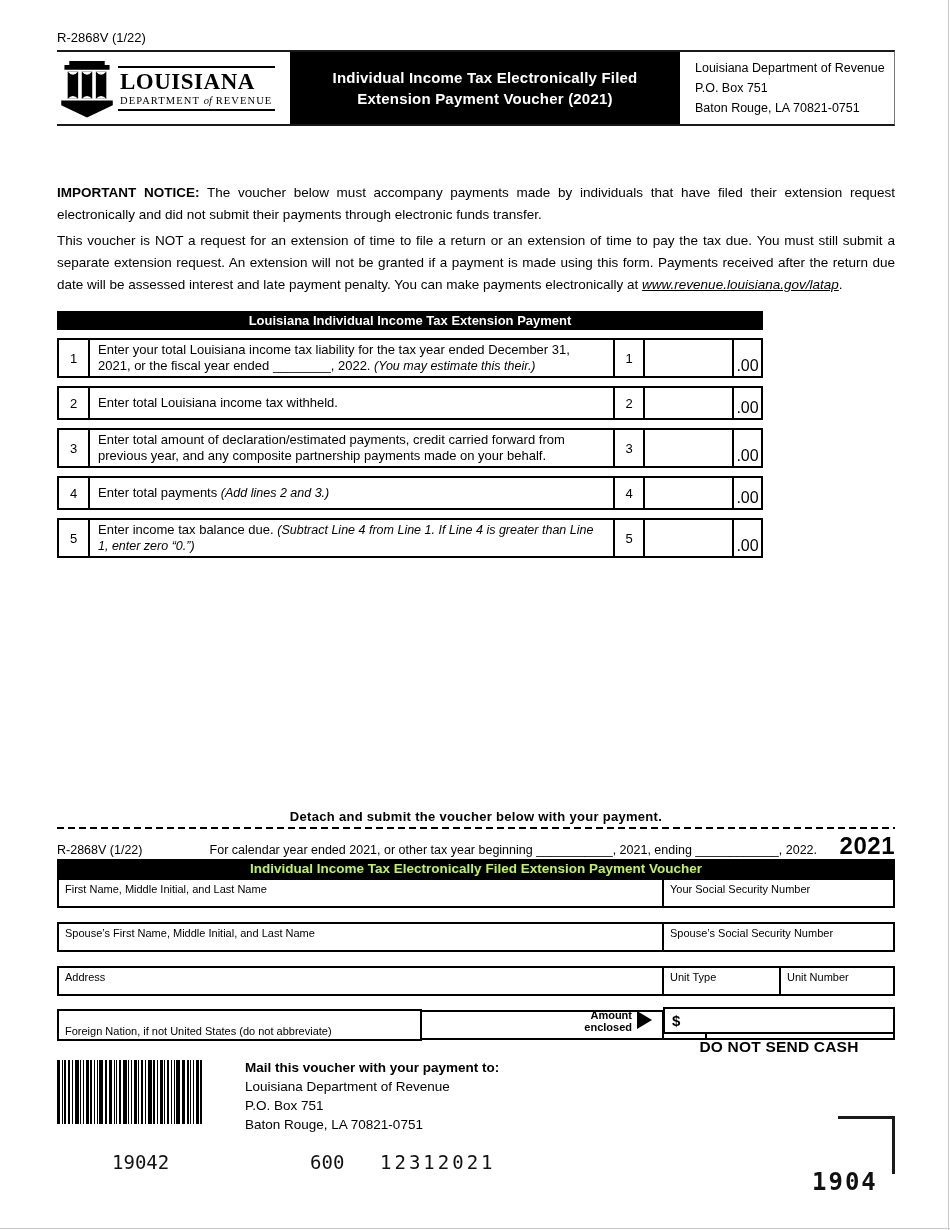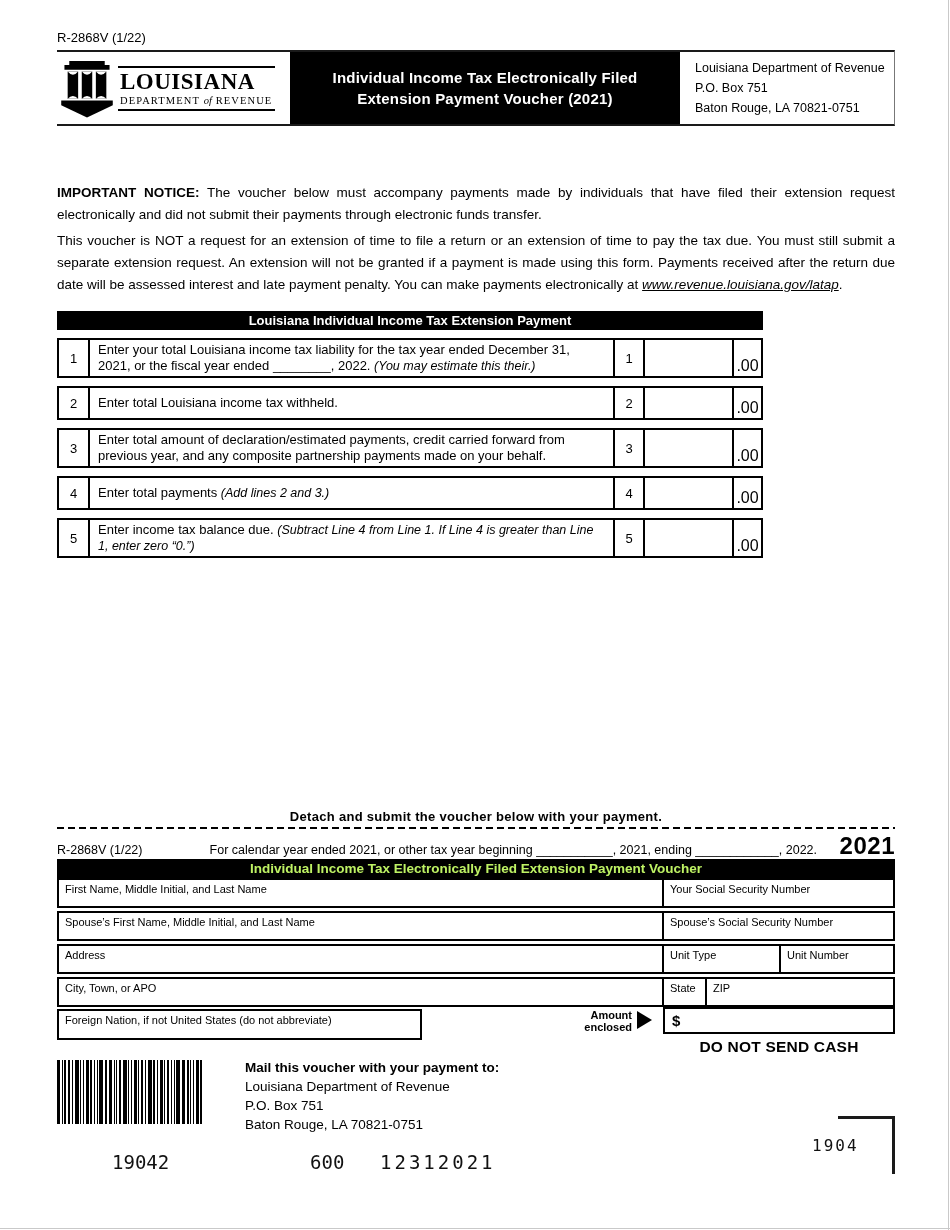--- a/index.html
+++ b/index.html
@@ -57,46 +57,46 @@
     background:repeating-linear-gradient(90deg,#000 0 7px,transparent 7px 11px);}
   #voucher-meta{left:57px;top:832px;width:838px;display:flex;align-items:baseline;}
   #voucher-meta .fn{flex:0 0 130px;font-size:12.5px;}
   #voucher-meta .cal{flex:1 1 auto;text-align:center;font-size:12.5px;}
   #voucher-meta .yr{flex:0 0 auto;font-weight:bold;font-size:24px;letter-spacing:0.5px;}
 
   
   #voucher-banner{left:57px;top:859px;width:838px;height:19px;background:#000;color:#bef264;
     font-weight:bold;font-size:13.5px;line-height:19px;text-align:center;}
   #vtable{left:57px;top:878px;width:838px;}
-  .vrow{display:flex;align-items:stretch;border:2px solid #000;height:30px;box-sizing:border-box;margin-top:3px;background:#fff;}
+  .vrow{display:flex;align-items:stretch;border:2px solid #000;height:30px;box-sizing:border-box;margin-top:14px;background:#fff;}
   .vrow:first-of-type{margin-top:0;}
   .vc{box-sizing:border-box;font-size:11px;padding:3px 6px;overflow:hidden;}
   .vc-left{flex:0 0 605px;border-right:2px solid #000;}
   .vc-right{flex:1 1 auto;}
   .vc-unittype{flex:0 0 117px;border-right:2px solid #000;}
   .vc-state{flex:0 0 43px;border-right:2px solid #000;}
 
   #foreign-box{left:57px;top:1009px;width:365px;height:31px;border:2px solid #000;box-sizing:border-box;
-    font-size:11px;padding:3px 6px;background:#fff;}
+    font-size:11px;padding:14px 6px;background:#fff;}
   #amount-label{left:540px;top:1009px;width:92px;text-align:right;font-weight:bold;font-size:11px;line-height:12px;}
   #amount-arrow{left:637px;top:1011px;width:0;height:0;border-left:15px solid #000;
     border-top:9px solid transparent;border-bottom:9px solid transparent;}
   #amount-box{left:663px;top:1007px;width:232px;height:27px;border:2.5px solid #000;box-sizing:border-box;
     display:flex;align-items:center;padding-left:7px;font-weight:bold;font-size:15px;background:#fff;}
   #do-not-send-cash{left:663px;top:1038px;width:232px;text-align:center;font-weight:bold;font-size:15.5px;letter-spacing:0.2px;}
 
   
   #barcode{left:57px;top:1060px;width:146px;height:64px;display:flex;align-items:stretch;justify-content:space-between;}
   #barcode span{background:#000;height:100%;}
   #mail-block{left:245px;top:1058px;font-size:13.5px;line-height:19px;}
   .ocr{font-family:"DejaVu Sans Mono",monospace;color:#111;}
   #code-left{left:112px;top:1151px;font-size:19px;}
   #code-mid{left:310px;top:1151px;font-size:19px;}
   #code-right{left:380px;top:1151px;font-size:19px;letter-spacing:3px;}
-  #corner-code{left:812px;top:1136px;font-size:16px;letter-spacing:2px;}
+  #corner-code{left:812px;top:1168px;font-size:24px;letter-spacing:2px;font-weight:bold;}
   #corner-h{left:838px;top:1116px;width:57px;height:3px;background:#1a1a1a;}
   #corner-v{left:892px;top:1116px;width:3px;height:58px;background:#1a1a1a;}
 </style>
 </head>
 <body>
 
 <div class="page-edge-r"></div>
 <div class="page-edge-b"></div>
 
 <div class="abs" id="form-number-top">R-2868V (1/22)</div>

